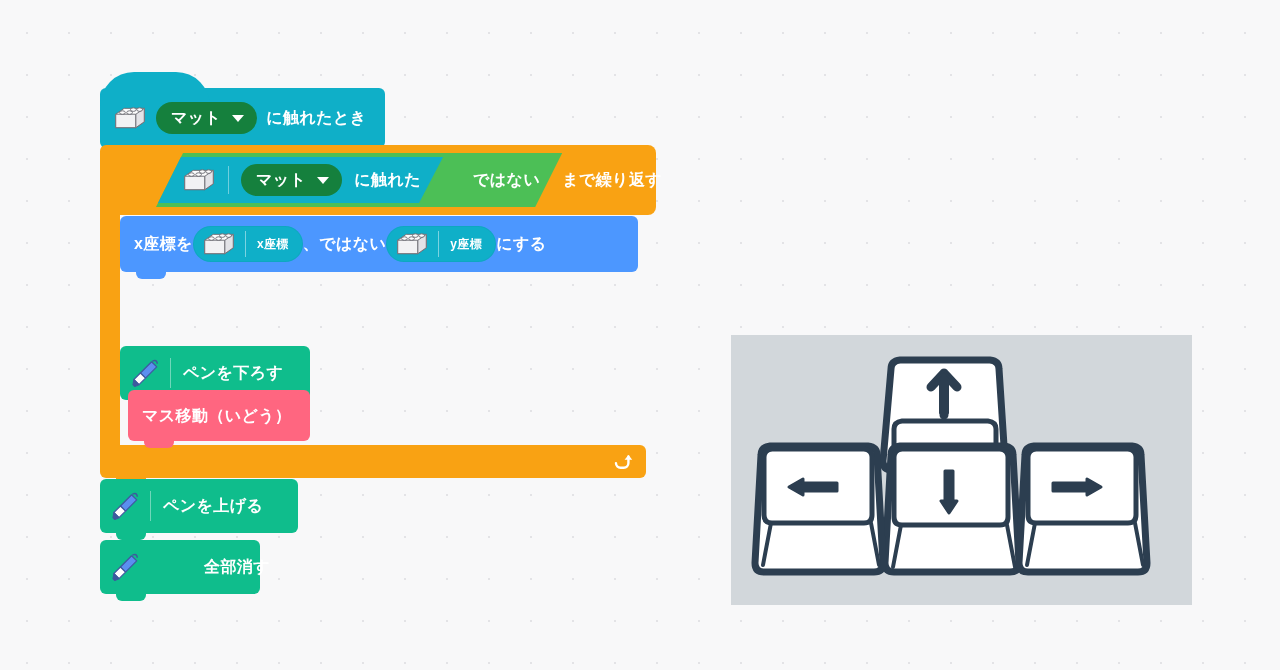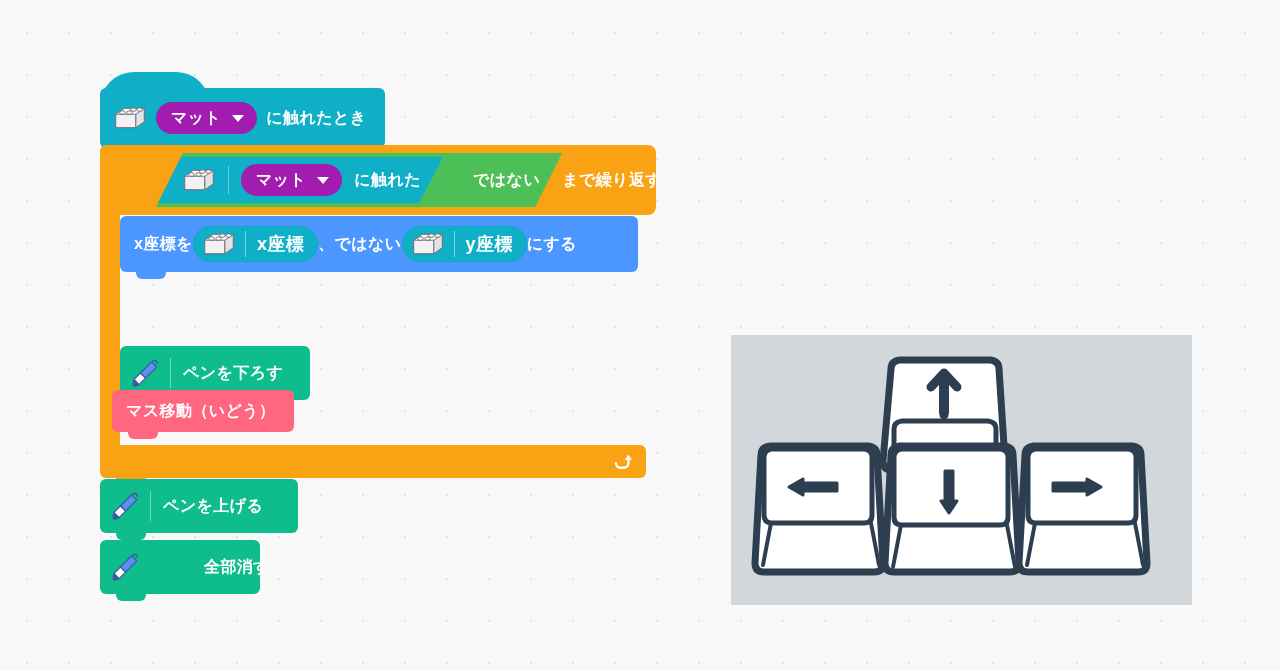--- a/index.html
+++ b/index.html
@@ -13,21 +13,21 @@
     position:relative;
   }
   .stage{position:absolute;inset:0;}
 
   
   .lbl{
     color:#ffffff;font-weight:bold;font-size:16px;
     white-space:nowrap;line-height:1;letter-spacing:.4px;
     text-shadow:0 0 0 rgba(0,0,0,0);
   }
-  .lbl.sm{font-size:18px;}
+  .lbl.sm{font-size:12px;}
 
   
   .brick{width:34px;height:26px;display:block;flex:0 0 auto;}
 
   
   .pen{width:28px;height:30px;display:block;flex:0 0 auto;}
 
   
   #hat-block{
     position:absolute;left:100px;top:88px;width:285px;height:60px;
@@ -43,21 +43,21 @@
     display:flex;align-items:center;gap:9px;padding-left:13px;
   }
   .notch-bottom{
     position:absolute;left:16px;bottom:-7px;width:30px;height:9px;
     border-radius:0 0 6px 6px;
   }
 
   
   .dropdown{
     display:inline-flex;align-items:center;gap:11px;
-    background:#a21caf;border-radius:16px;padding:7px 13px 7px 15px;
+    background:#15803d;border-radius:16px;padding:7px 13px 7px 15px;
     height:18px;
   }
   .dropdown .caret{
     width:0;height:0;border-left:6px solid transparent;border-right:6px solid transparent;
     border-top:7px solid #ffffff;display:block;
   }
 
   
   .reporter{
     display:inline-flex;align-items:center;
@@ -255,21 +255,21 @@
     <svg class="pen" viewBox="0 0 30 32">
       <path d="M22.5 3 q4 -1.5 4.5 2.5" fill="none" stroke="#3d5a9e" stroke-width="1.6" stroke-linecap="round"></path>
       <path d="M21 4 L26.5 9.5 L14.5 21.5 L9 16 Z" fill="#5b8ff0" stroke="#3d5a9e" stroke-width="1.3" stroke-linejoin="round"></path>
       <path d="M9 16 L14.5 21.5 L7.5 28.5 L2 23 Z" fill="#ffffff" stroke="#3d5a9e" stroke-width="1.3" stroke-linejoin="round"></path>
       <path d="M2 23 L7.5 28.5 L3 30.5 L1 28.5 Z" fill="#3d5a9e" stroke="#3d5a9e" stroke-width="1.1" stroke-linejoin="round"></path>
     </svg>
     <span class="divider"></span>
     <span class="lbl">ペンを下ろす</span>
   </div>
 
-  <div id="pink-block" style="left:112px;top:390px;width:168px;height:42px;">
+  <div id="pink-block" style="left:128px;top:390px;width:168px;height:51px;">
     <div class="notch-bottom"></div>
     <span class="lbl">マス移動（いどう）</span>
   </div>
 
   <div class="green-block" style="left:100px;top:479px;width:186px;height:54px;font-family:Liberation Serif, serif;">
     <div class="notch-bottom"></div>
     <svg class="pen" viewBox="0 0 30 32">
       <path d="M22.5 3 q4 -1.5 4.5 2.5" fill="none" stroke="#3d5a9e" stroke-width="1.6" stroke-linecap="round"></path>
       <path d="M21 4 L26.5 9.5 L14.5 21.5 L9 16 Z" fill="#5b8ff0" stroke="#3d5a9e" stroke-width="1.3" stroke-linejoin="round"></path>
       <path d="M9 16 L14.5 21.5 L7.5 28.5 L2 23 Z" fill="#ffffff" stroke="#3d5a9e" stroke-width="1.3" stroke-linejoin="round"></path>

